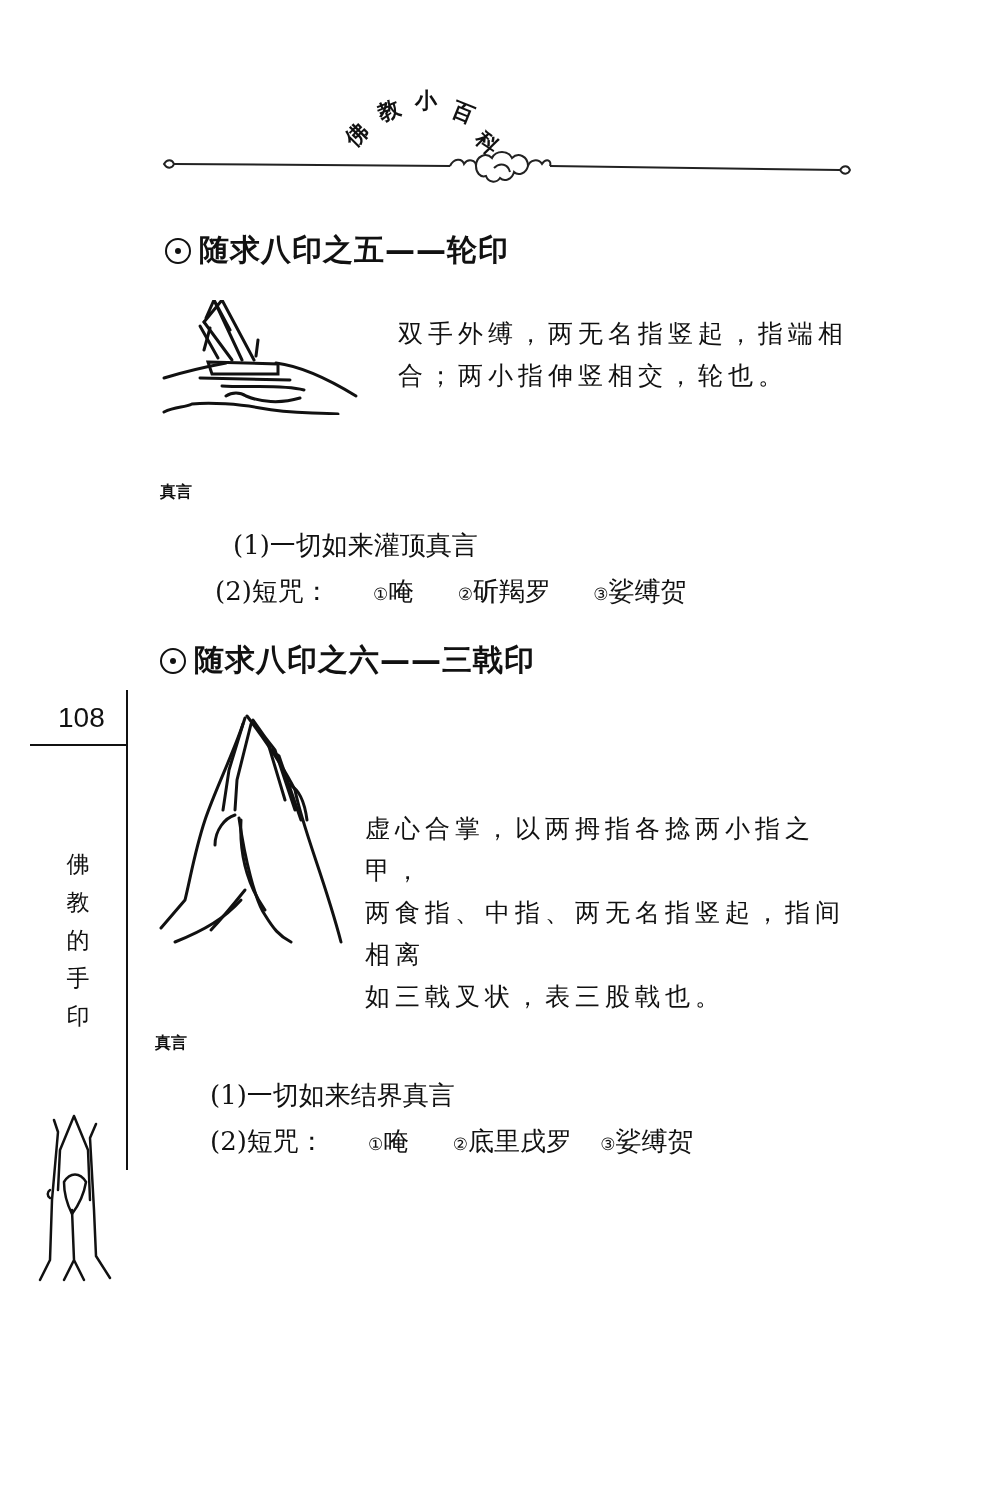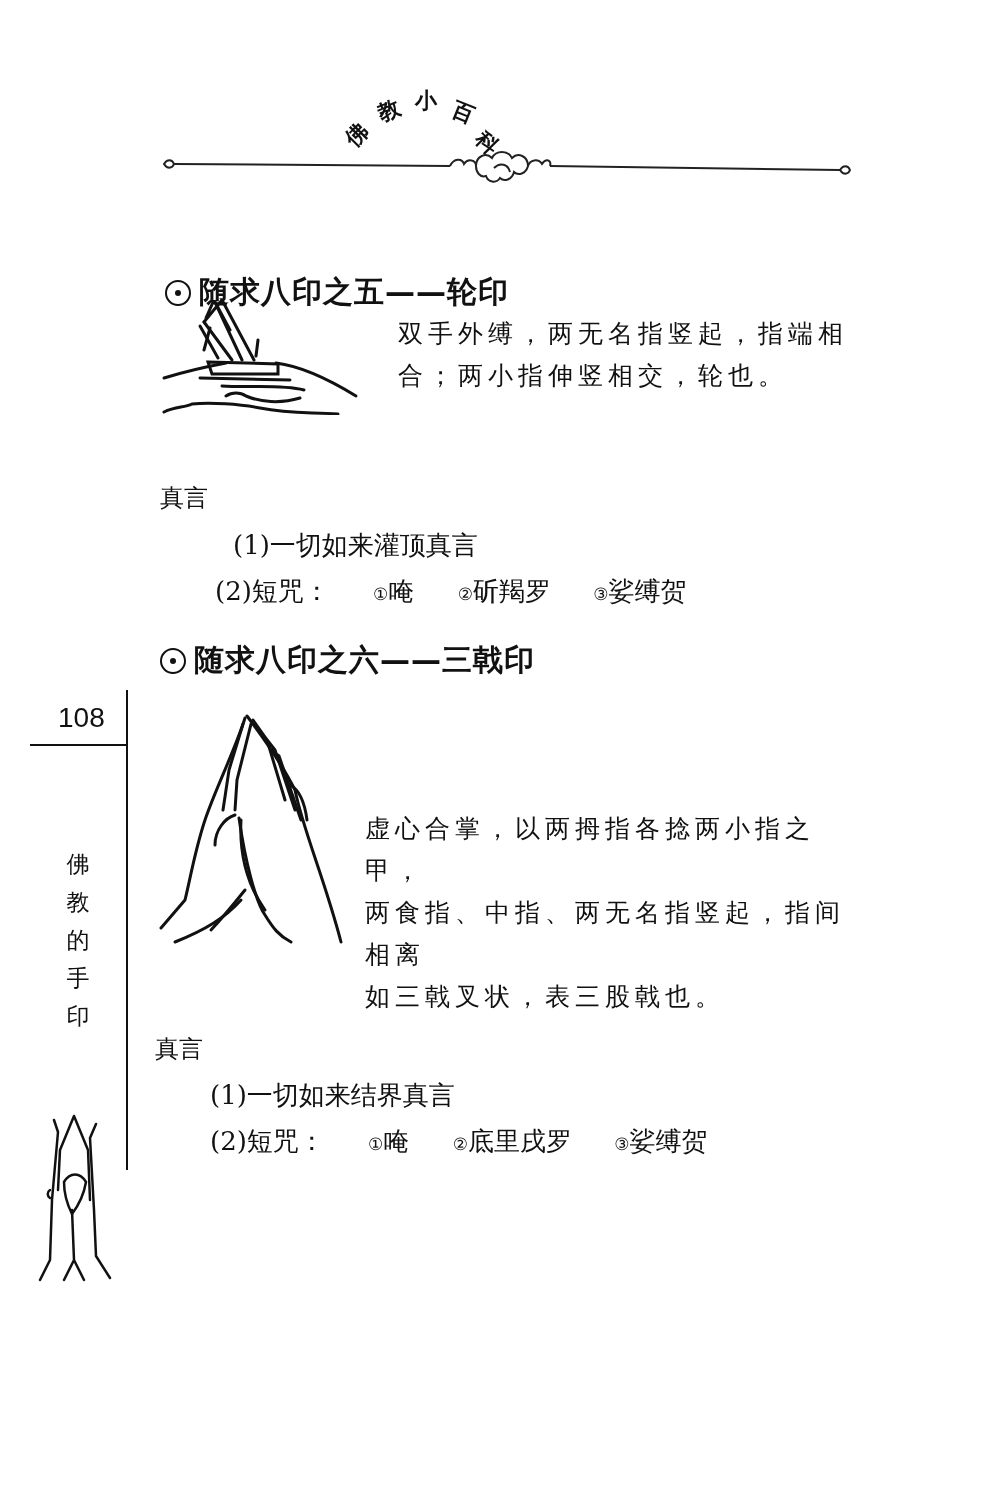--- a/index.html
+++ b/index.html
@@ -9,21 +9,21 @@
 
   
   .header-title span { position:absolute; font-family:"DejaVu Sans", sans-serif; font-weight:bold; font-size:22px; color:#111; }
 
   
   .sec-heading { position:absolute; font-weight:bold; font-size:30px; letter-spacing:1px; white-space:nowrap; display:flex; align-items:center; }
   .sec-heading .bullet { width:26px; height:26px; border:2.5px solid #111; border-radius:50%; position:relative; margin-right:8px; box-sizing:border-box; }
   .sec-heading .bullet::after { content:""; position:absolute; width:6px; height:6px; background:#111; border-radius:50%; left:50%; top:50%; transform:translate(-50%,-50%); }
 
   .desc { position:absolute; font-family:"DejaVu Serif", serif; font-size:25px; line-height:42px; letter-spacing:5px; }
-  .mantra-label { position:absolute; font-weight:normal; font-size:24px; }
+  .mantra-label { position:absolute; font-weight:bold; font-size:16px; }
   .mantra-line { position:absolute; font-family:"DejaVu Serif", serif; font-size:26px; white-space:nowrap; }
   .mantra-line .item { display:inline-block; margin-left:35px; }
   .mantra-line .num { font-size:17px; }
 
   
   .page-number { position:absolute; font-family:"Liberation Sans", sans-serif; font-size:28px; }
   .side-title { position:absolute; font-size:23px; line-height:38px; width:30px; text-align:center; }
 </style>
 </head>
 <body>
@@ -42,21 +42,21 @@
     <path d="M680 20 c3-5 8-5 10 0 c-2 5 -7 5 -10 0z" stroke="#222" stroke-width="2" fill="none"></path>
     <g stroke="#222" stroke-width="2" fill="none">
       <path d="M290 16 c4-8 12-8 14-2 c4-6 12-4 12 2"></path>
       <path d="M316 16 c0-10 10-14 16-8 c4-8 16-8 20 0 c6-6 16-2 16 8 c-2 8 -10 10 -14 6 c-2 8 -10 10 -14 6 c-4 6 -12 4 -14 -2 c-6 2 -10 -4 -10 -10z"></path>
       <path d="M334 18 c6-6 14-4 16 4"></path>
       <path d="M368 16 c2-6 10-8 14-2 c4-6 10-4 8 2"></path>
     </g>
   </svg>
 </div>
 
-<div class="sec-heading" style="left:165px;top:230px;margin-top:42px;">
+<div class="sec-heading" style="left:165px;top:230px;">
   <span class="bullet"></span>
   <span>随求八印之五——轮印</span>
 </div>
 
 <svg class="abs" style="left:160px;top:300px" width="200" height="115" viewBox="0 0 200 115">
   <g stroke="#111" stroke-width="3" fill="none" stroke-linecap="round">
     <path d="M4 78 C30 70 50 66 66 63"></path>
     <path d="M116 63 C140 66 170 80 196 96"></path>
     <path d="M40 26 L58 58 M44 22 L72 60"></path>
     <path d="M44 22 L62 0 M46 18 L54 0 L70 30 M62 0 L94 60 M54 0 L82 60"></path>
@@ -108,21 +108,21 @@
   <div>两食指、中指、两无名指竖起，指间相离</div>
   <div>如三戟叉状，表三股戟也。</div>
 </div>
 
 <div class="mantra-label" style="left:155px;top:1033px;">真言</div>
 <div class="mantra-line" style="left:210px;top:1078px;">(1)一切如来结界真言</div>
 <div class="mantra-line" style="left:210px;top:1124px;">
   <span>(2)短咒：</span>
   <span class="item"><span class="num">①</span><span>唵</span></span>
   <span class="item"><span class="num">②</span><span>底里戌罗</span></span>
-  <span class="item" style="margin-left:34px"><span class="num">③</span><span>娑缚贺</span></span>
+  <span class="item" style="margin-left:20px"><span class="num">③</span><span>娑缚贺</span></span>
 </div>
 
 <div class="page-number" style="left:58px;top:702px;">108</div>
 <div class="abs" style="left:30px;top:744px;width:98px;height:2px;background:#111;"></div>
 <div class="abs" style="left:126px;top:690px;width:2px;height:480px;background:#111;"></div>
 
 <div class="side-title" style="left:63px;top:845px;">
   <div>佛</div>
   <div>教</div>
   <div>的</div>

